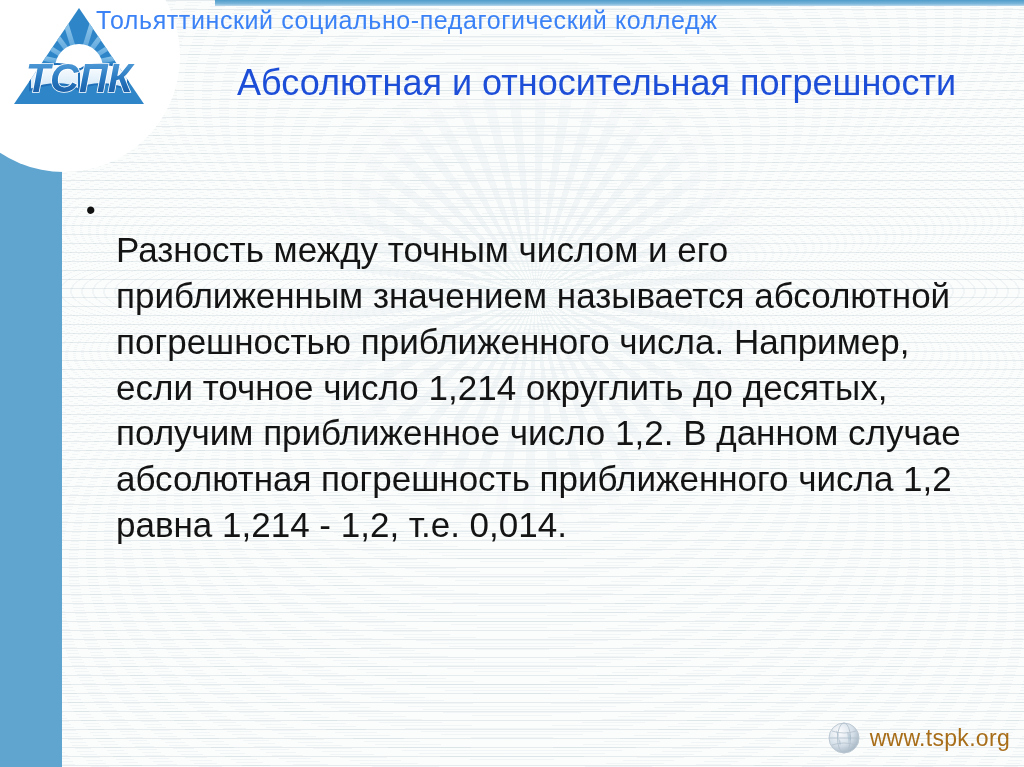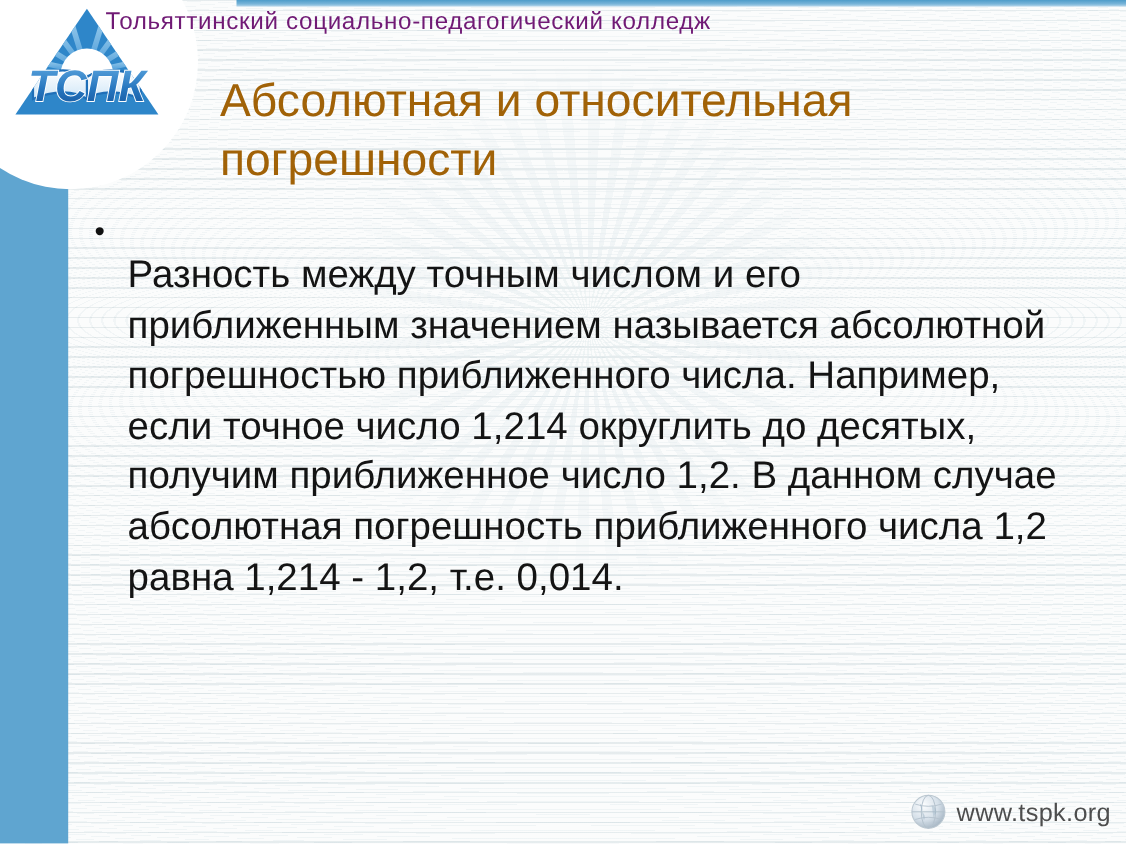--- a/index.html
+++ b/index.html
@@ -122,38 +122,38 @@
     height: 108px;
     text-align: right;
   }
 
   
   .college-name {
     position: absolute;
     left: 96px;
     top: 6px;
     width: 820px;
-    font-size: 22px;
+    font-size: 25px;
     font-weight: 400;
     letter-spacing: 0.6px;
-    color: #701a75;
+    color: #3b82f6;
     white-space: nowrap;
   }
 
   
   .slide-title {
     position: absolute;
     left: 200px;
     top: 36px;
     width: 756px;
-    text-align: left;
-    font-size: 42px;
+    text-align: right;
+    font-size: 36px;
     line-height: 1.28;
     font-weight: 400;
-    color: #a16207;
+    color: #1d4ed8;
   }
 
   
   .body-block {
     position: absolute;
     left: 86px;
     top: 192px;
     width: 880px;
   }
 
@@ -191,21 +191,21 @@
   }
 
   .globe-icon {
     width: 34px;
     height: 34px;
     flex: 0 0 auto;
   }
 
   .footer-url-text {
     font-size: 23px;
-    color: #404040;
+    color: #a16207;
     letter-spacing: 0.3px;
   }
 </style>
 </head>
 <body>
 
 <div id="slide">
 
   <div class="bg-waves"></div>
   <div class="bg-sunburst"></div>

